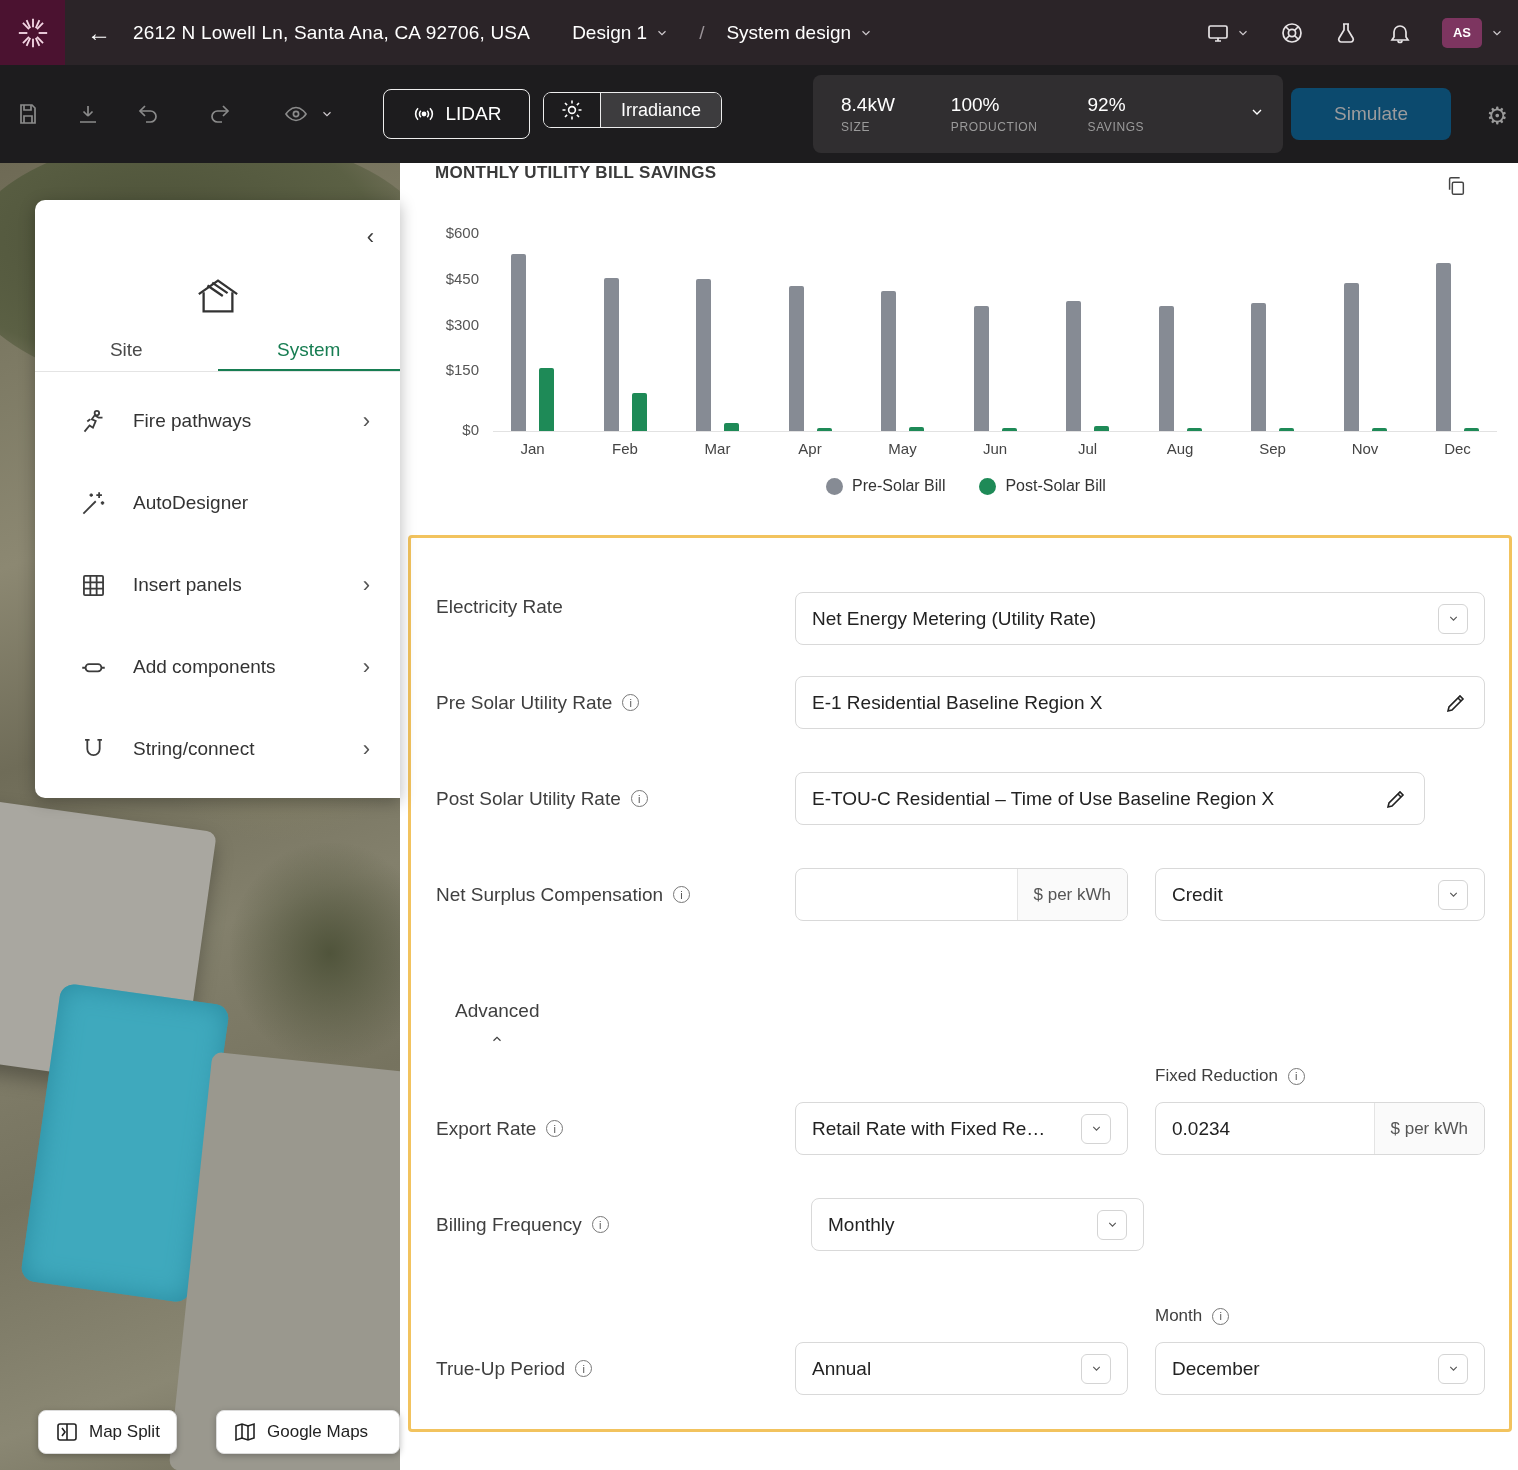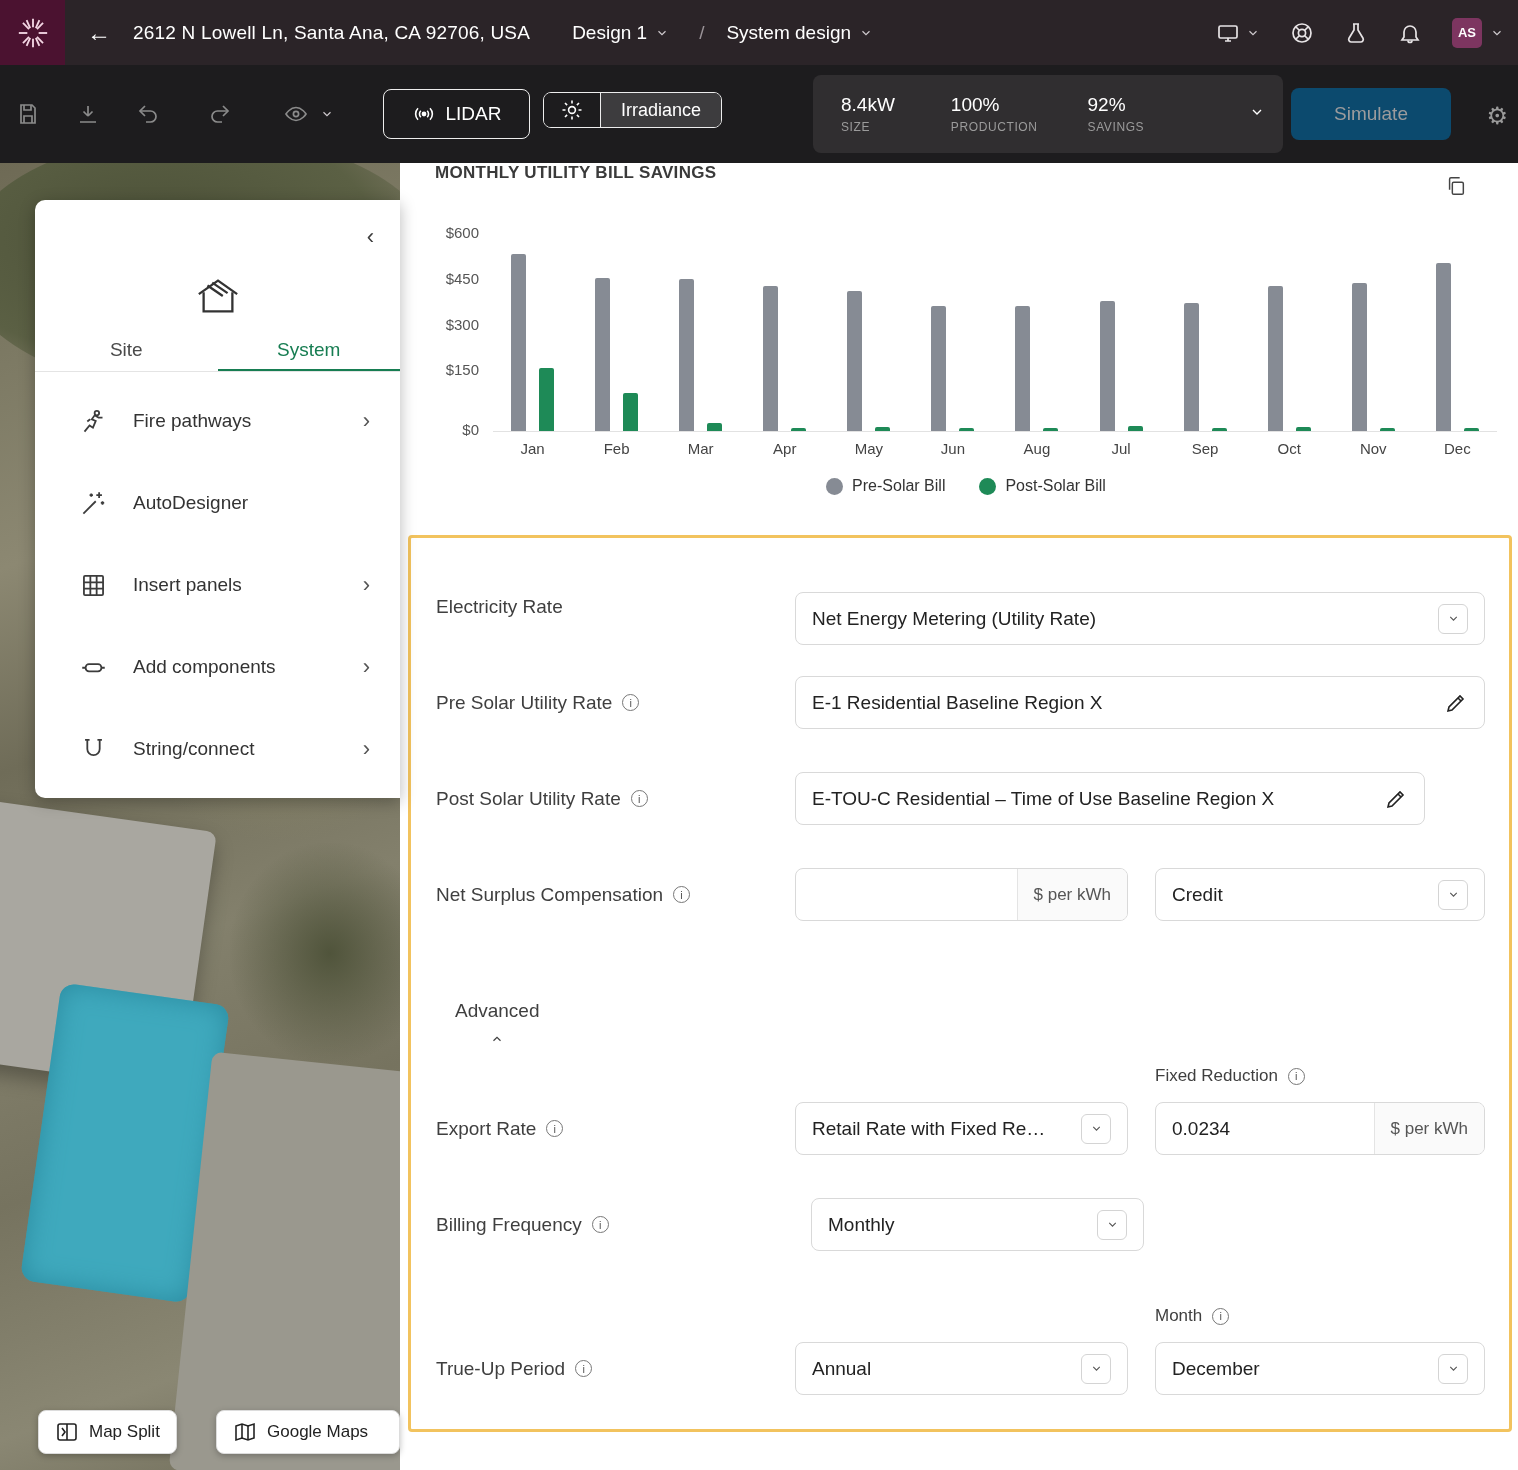--- a/index.html
+++ b/index.html
@@ -10,21 +10,21 @@
   
   .top-header { position:absolute; left:0; top:0; width:100%; height:65px; background:#2b2428; display:flex; align-items:center; color:#fff; z-index:40; }
   .logo-box { width:65px; height:65px; background:#4b1230; display:flex; align-items:center; justify-content:center; flex:0 0 65px; }
   .back-arrow { margin-left:22px; color:#fff; font-size:24px; cursor:pointer; line-height:1; }
   .addr { margin-left:22px; font-size:19px; letter-spacing:.2px; }
   .crumb { display:flex; align-items:center; gap:8px; margin-left:42px; font-size:19px; }
   .crumb .sep { color:#9a9398; margin:0 14px; }
   .chev-svg { width:14px; height:14px; stroke:#cfcace; stroke-width:2; fill:none; }
   .hdr-right { margin-left:auto; display:flex; align-items:center; gap:30px; padding-right:14px; }
   .hdr-icon { width:24px; height:24px; stroke:#e8e4e6; stroke-width:1.7; fill:none; }
-  .avatar { width:30px; height:30px; border-radius:5px; background:#7d3560; color:#fff; font-size:13px; font-weight:bold; display:flex; align-items:center; justify-content:center; }
+  .avatar { width:40px; height:30px; border-radius:5px; background:#7d3560; color:#fff; font-size:13px; font-weight:bold; display:flex; align-items:center; justify-content:center; }
 
   
   .toolbar { position:absolute; left:0; top:65px; width:100%; height:98px; background:#1d1c1e; z-index:39; }
   .tb-icons { position:absolute; left:16px; top:0; height:98px; display:flex; align-items:center; gap:36px; }
   .tb-icon { width:24px; height:24px; stroke:#8b8b8b; stroke-width:1.7; fill:none; cursor:pointer; }
   .tb-eye { display:flex; align-items:center; gap:12px; cursor:pointer; }
   .btn-lidar { position:absolute; left:383px; top:24px; height:50px; width:147px; border:1px solid #ededed; border-radius:8px; background:transparent; color:#fff; font-size:19px; display:flex; align-items:center; justify-content:center; gap:10px; cursor:pointer; font-family:inherit; }
   .irr-wrap { position:absolute; left:543px; top:27px; height:36px; display:flex; border:1px solid #ededed; border-radius:8px; overflow:hidden; }
   .irr-sun { width:56px; display:flex; align-items:center; justify-content:center; background:#1d1c1e; cursor:pointer; }
   .irr-label { background:#3d3c3e; color:#fff; font-size:18px; display:flex; align-items:center; padding:0 20px; border-left:1px solid #ededed; cursor:pointer; }
@@ -383,45 +383,38 @@
             </div>
             <div class="month">
               <div class="bars">
                 <div class="bar" style="height: 125px; background: rgb(134, 139, 148);"></div>
                 <div class="bar" style="height: 3px; background: rgb(30, 138, 87);"></div>
               </div>
               <div class="month-label">Jun</div>
             </div>
             <div class="month">
               <div class="bars">
+                <div class="bar" style="height: 130px; background: rgb(134, 139, 148);"></div>
+                <div class="bar" style="height: 5px; background: rgb(30, 138, 87);"></div>
+              </div>
+              <div class="month-label">Jul</div>
+            </div>
+            <div class="month">
+              <div class="bars">
                 <div class="bar" style="height: 125px; background: rgb(134, 139, 148);"></div>
                 <div class="bar" style="height: 3px; background: rgb(30, 138, 87);"></div>
               </div>
               <div class="month-label">Aug</div>
             </div>
             <div class="month">
               <div class="bars">
-                <div class="bar" style="height: 130px; background: rgb(134, 139, 148);"></div>
-                <div class="bar" style="height: 5px; background: rgb(30, 138, 87);"></div>
-              </div>
-              <div class="month-label">Jul</div>
-            </div>
-            <div class="month">
-              <div class="bars">
                 <div class="bar" style="height: 128px; background: rgb(134, 139, 148);"></div>
                 <div class="bar" style="height: 3px; background: rgb(30, 138, 87);"></div>
               </div>
               <div class="month-label">Sep</div>
-            </div>
-            <div class="month">
-              <div class="bars">
-                <div class="bar" style="height: 145px; background: rgb(134, 139, 148);"></div>
-                <div class="bar" style="height: 4px; background: rgb(30, 138, 87);"></div>
-              </div>
-              <div class="month-label">Oct</div>
             </div>
             <div class="month">
               <div class="bars">
                 <div class="bar" style="height: 148px; background: rgb(134, 139, 148);"></div>
                 <div class="bar" style="height: 3px; background: rgb(30, 138, 87);"></div>
               </div>
               <div class="month-label">Nov</div>
             </div>
             <div class="month">
               <div class="bars">

